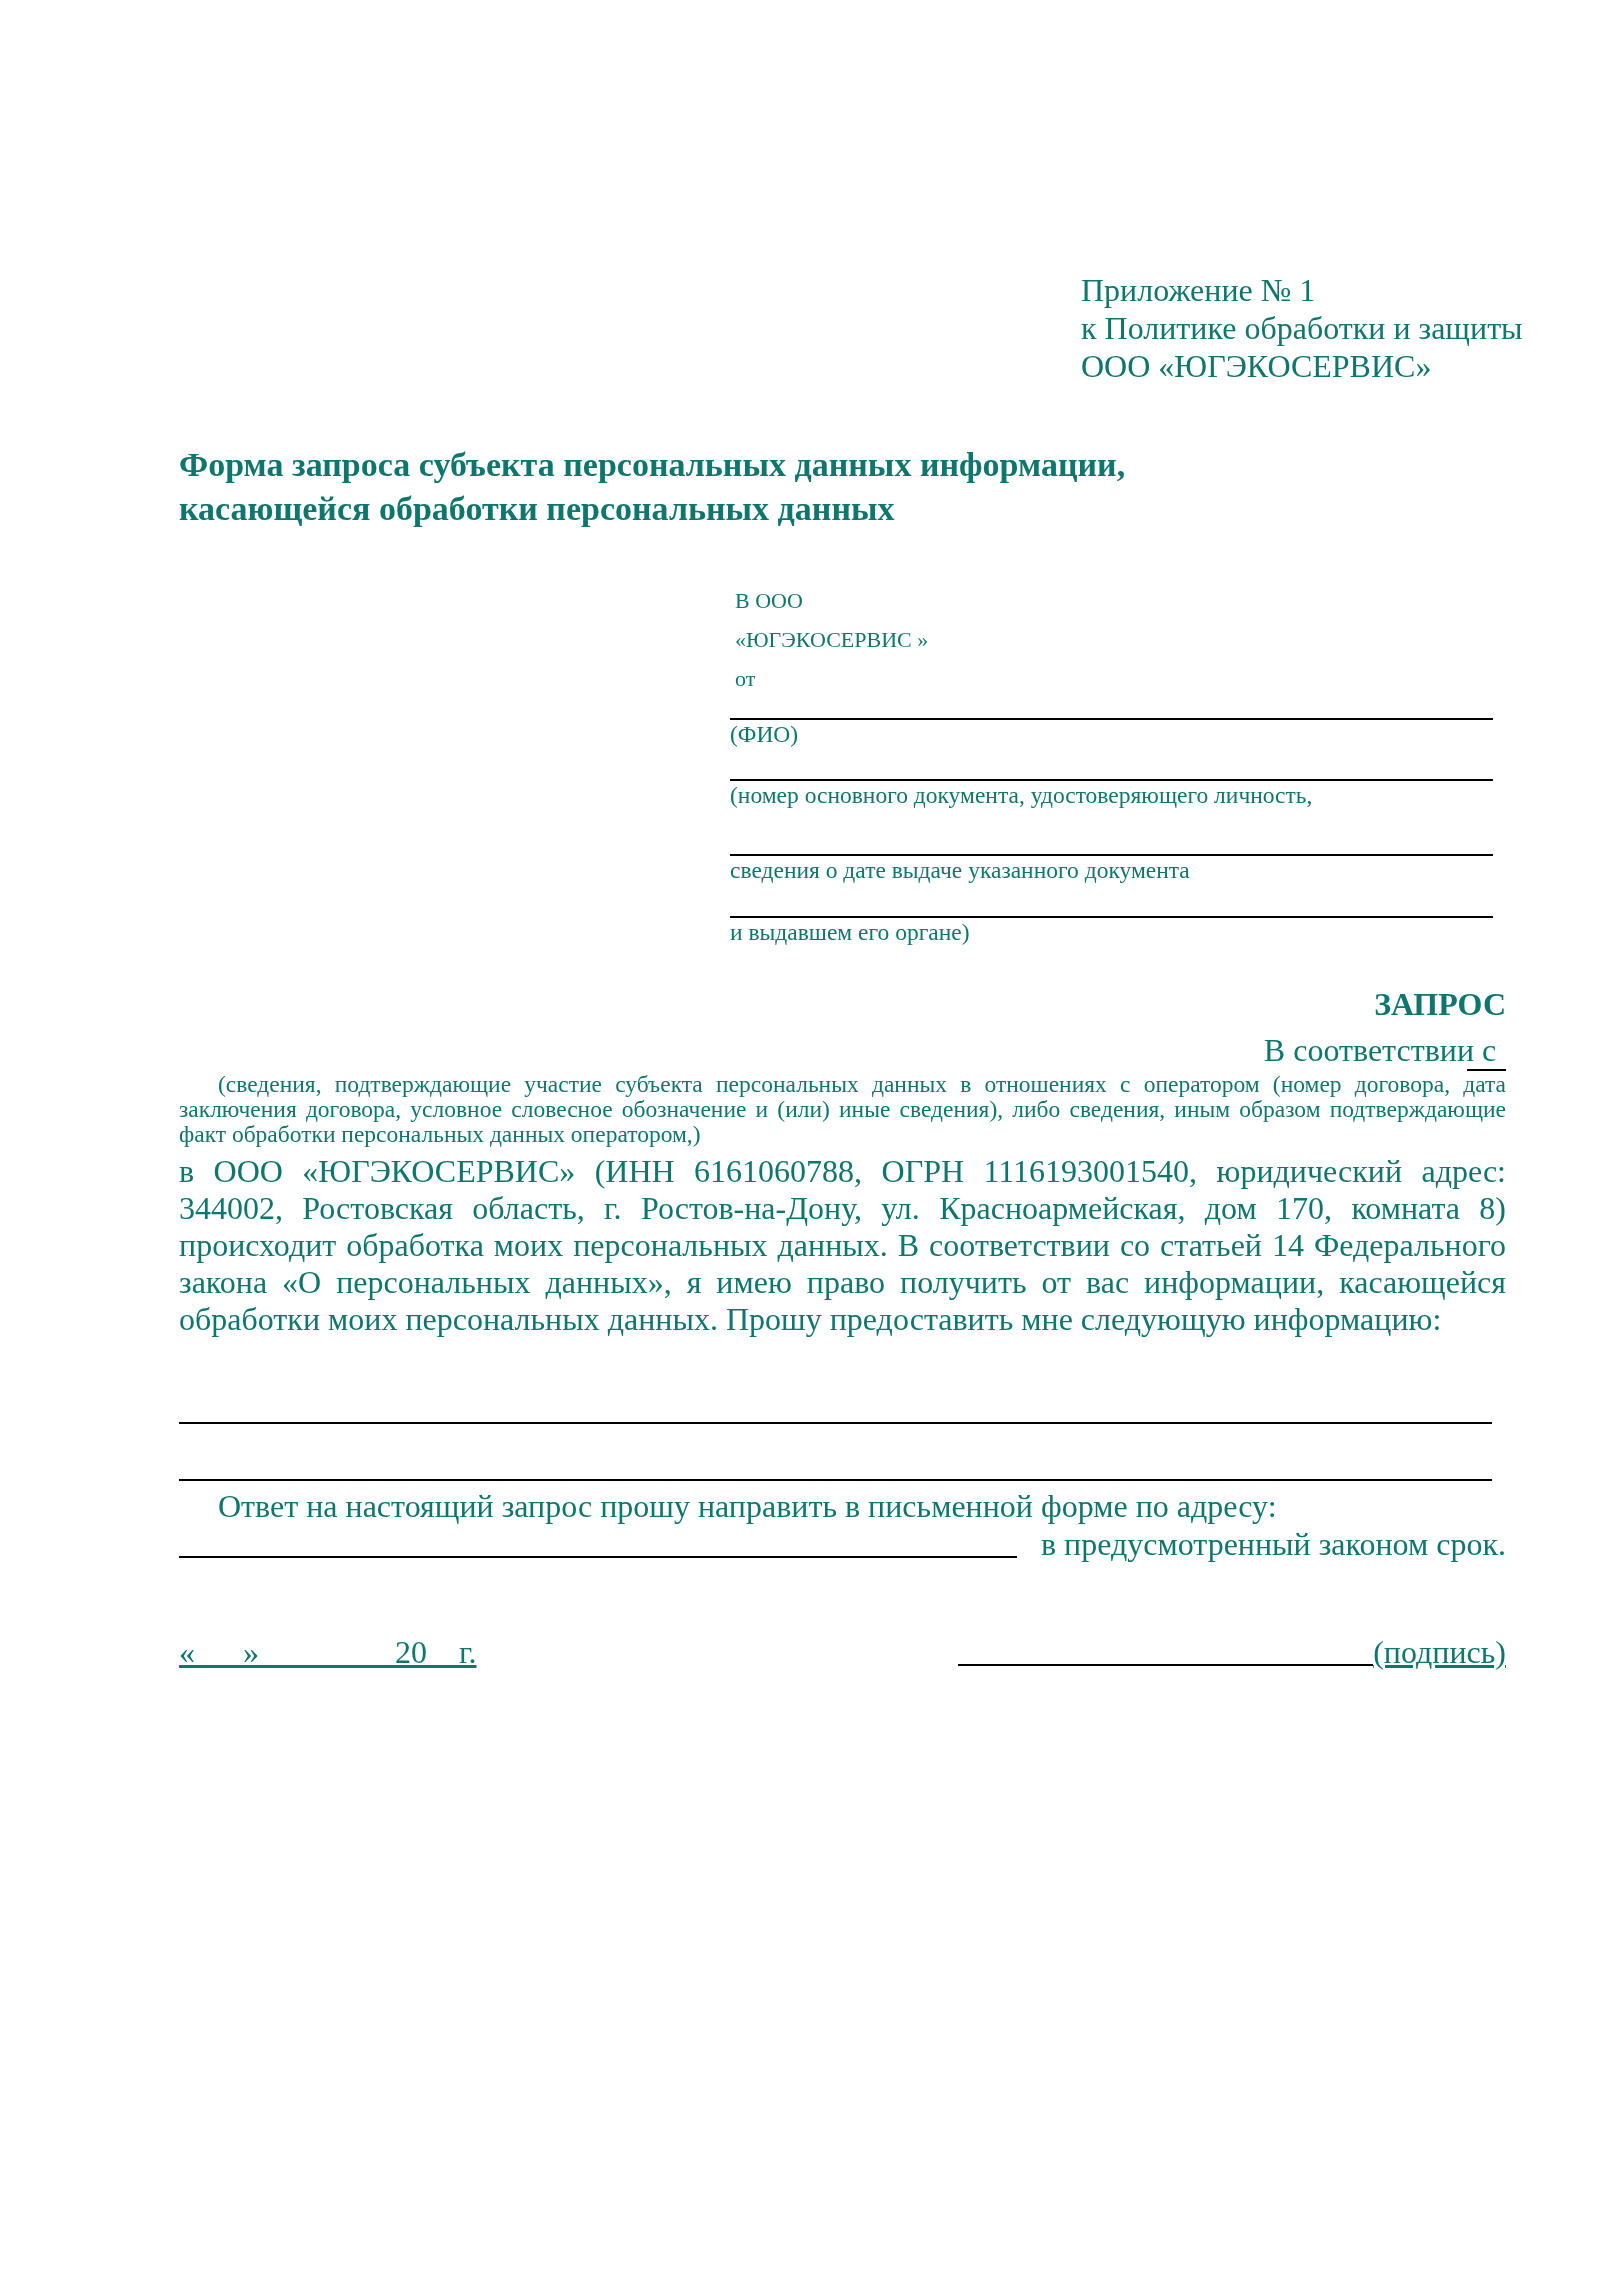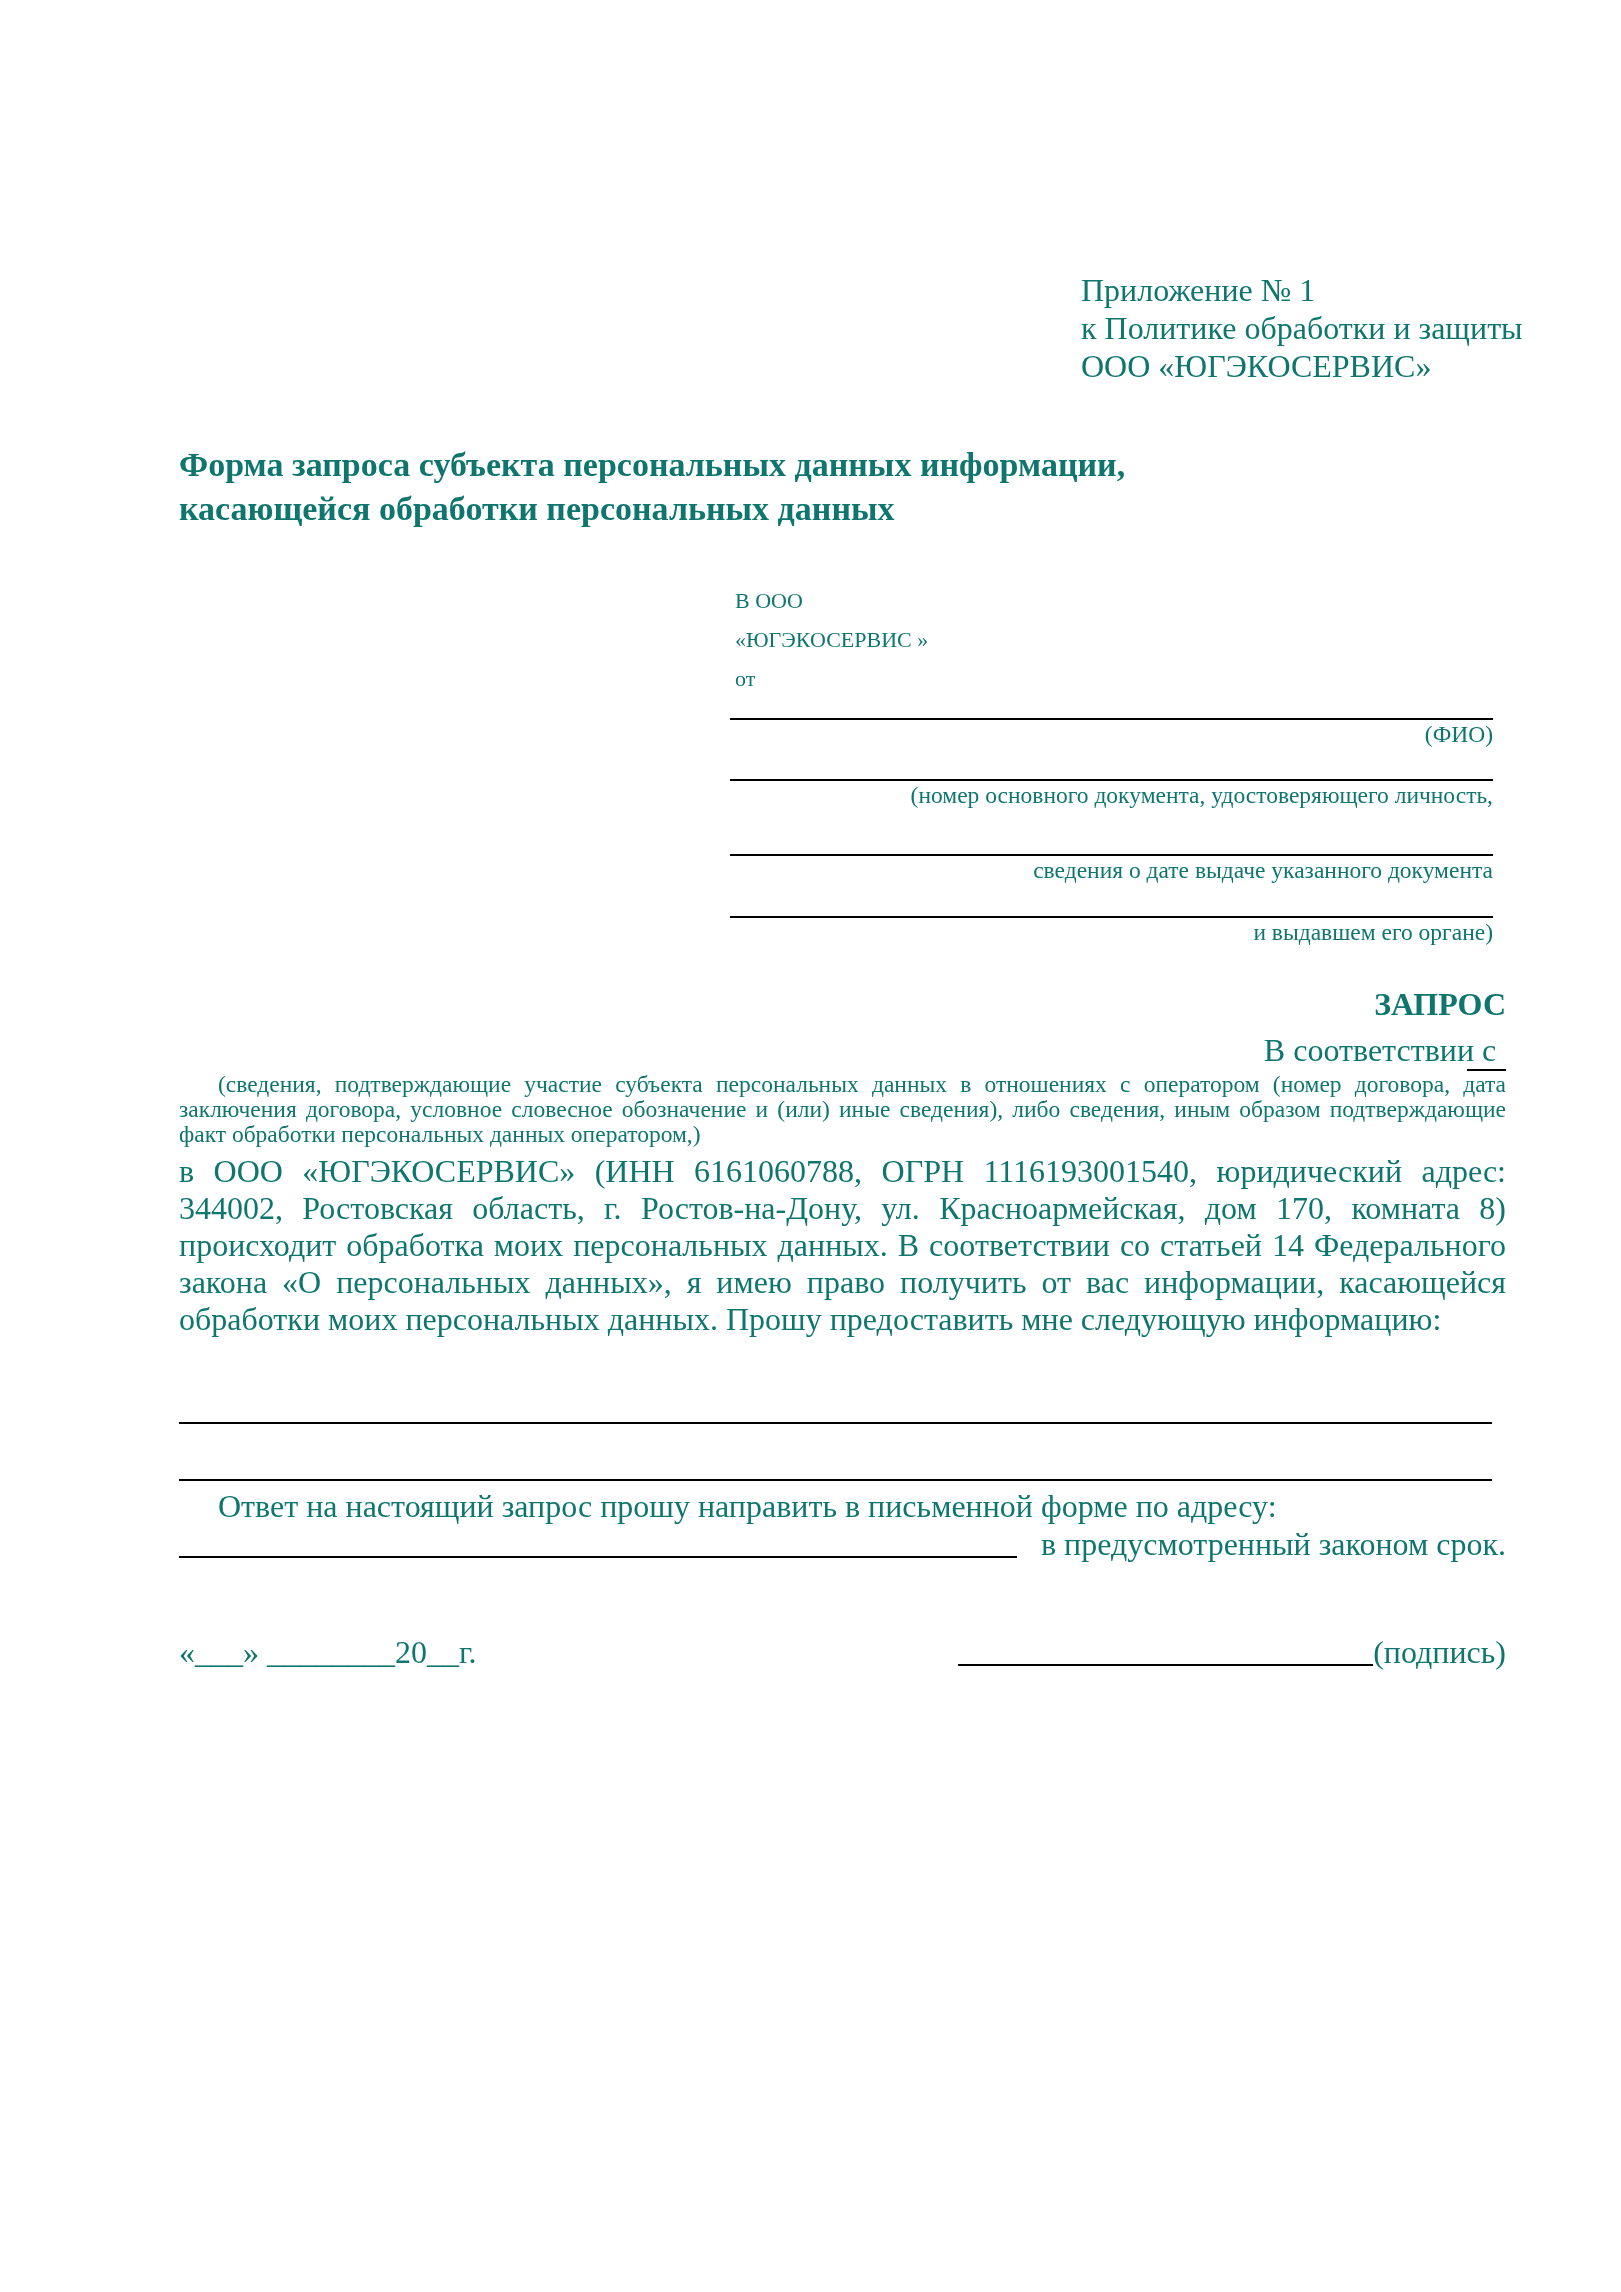--- a/index.html
+++ b/index.html
@@ -30,21 +30,21 @@
     white-space: nowrap;
   }
   .fill-group {
     left: 730px; width: 763px;
   }
   .fill-rule {
     height: 0;
     border-top: 2px solid #000;
   }
   .fill-caption {
-    text-align: right;
+    text-align: left;
     font-size: 23.5px;
     line-height: 27.4px;
     margin-top: 1px;
   }
   .g1 { top: 718px; }
   .g2 { top: 779px; }
   .g3 { top: 854px; }
   .g4 { top: 916px; }
 
   .zapros-heading {
@@ -92,21 +92,21 @@
     left: 179px; top: 1526px; width: 1327px;
     display: flex; align-items: flex-end;
     font-size: 32px; line-height: 37px;
   }
   .answer-rule { width: 838px; border-bottom: 2px solid #000; margin-bottom: 4.9px; }
   .answer-suffix { white-space: nowrap; flex: 1 1 auto; text-align: right; font-family: Liberation Serif, serif; }
 
   .date-row {
     left: 179px; top: 1633px; width: 1327px;
     display: flex; justify-content: space-between; align-items: flex-end;
-    font-size: 32px; line-height: 39px;
+    font-size: 32px; line-height: 39px; text-decoration: underline;
   }
   .date-left { white-space: nowrap; }
   .sig-wrap { display: flex; align-items: flex-end; }
   .sig-rule { width: 415px; border-bottom: 2.9px solid #000; margin-bottom: 5.9px; }
   .sig-label { white-space: nowrap; }
 </style>
 </head>
 <body>
 
 <div class="page">

